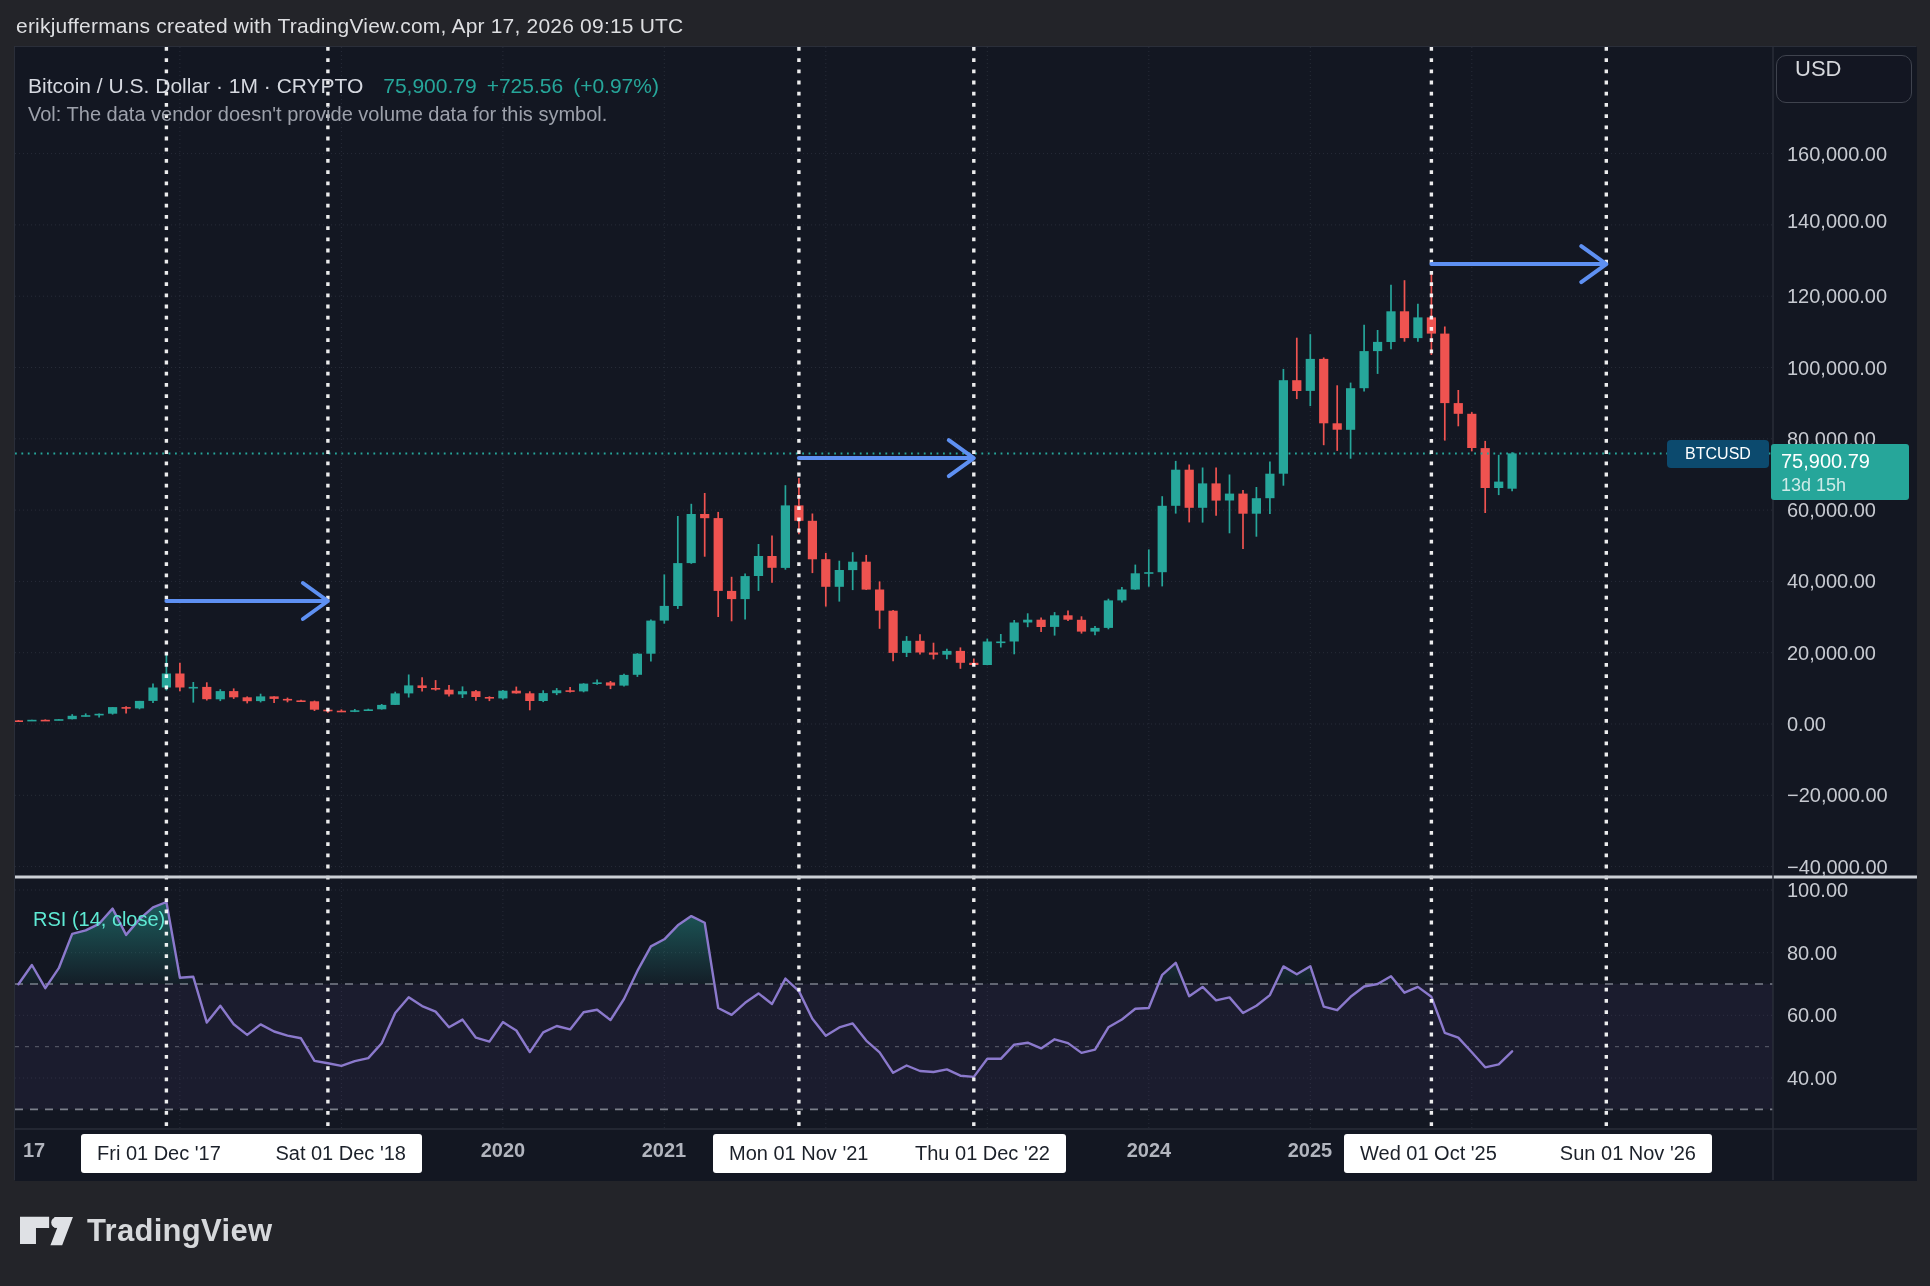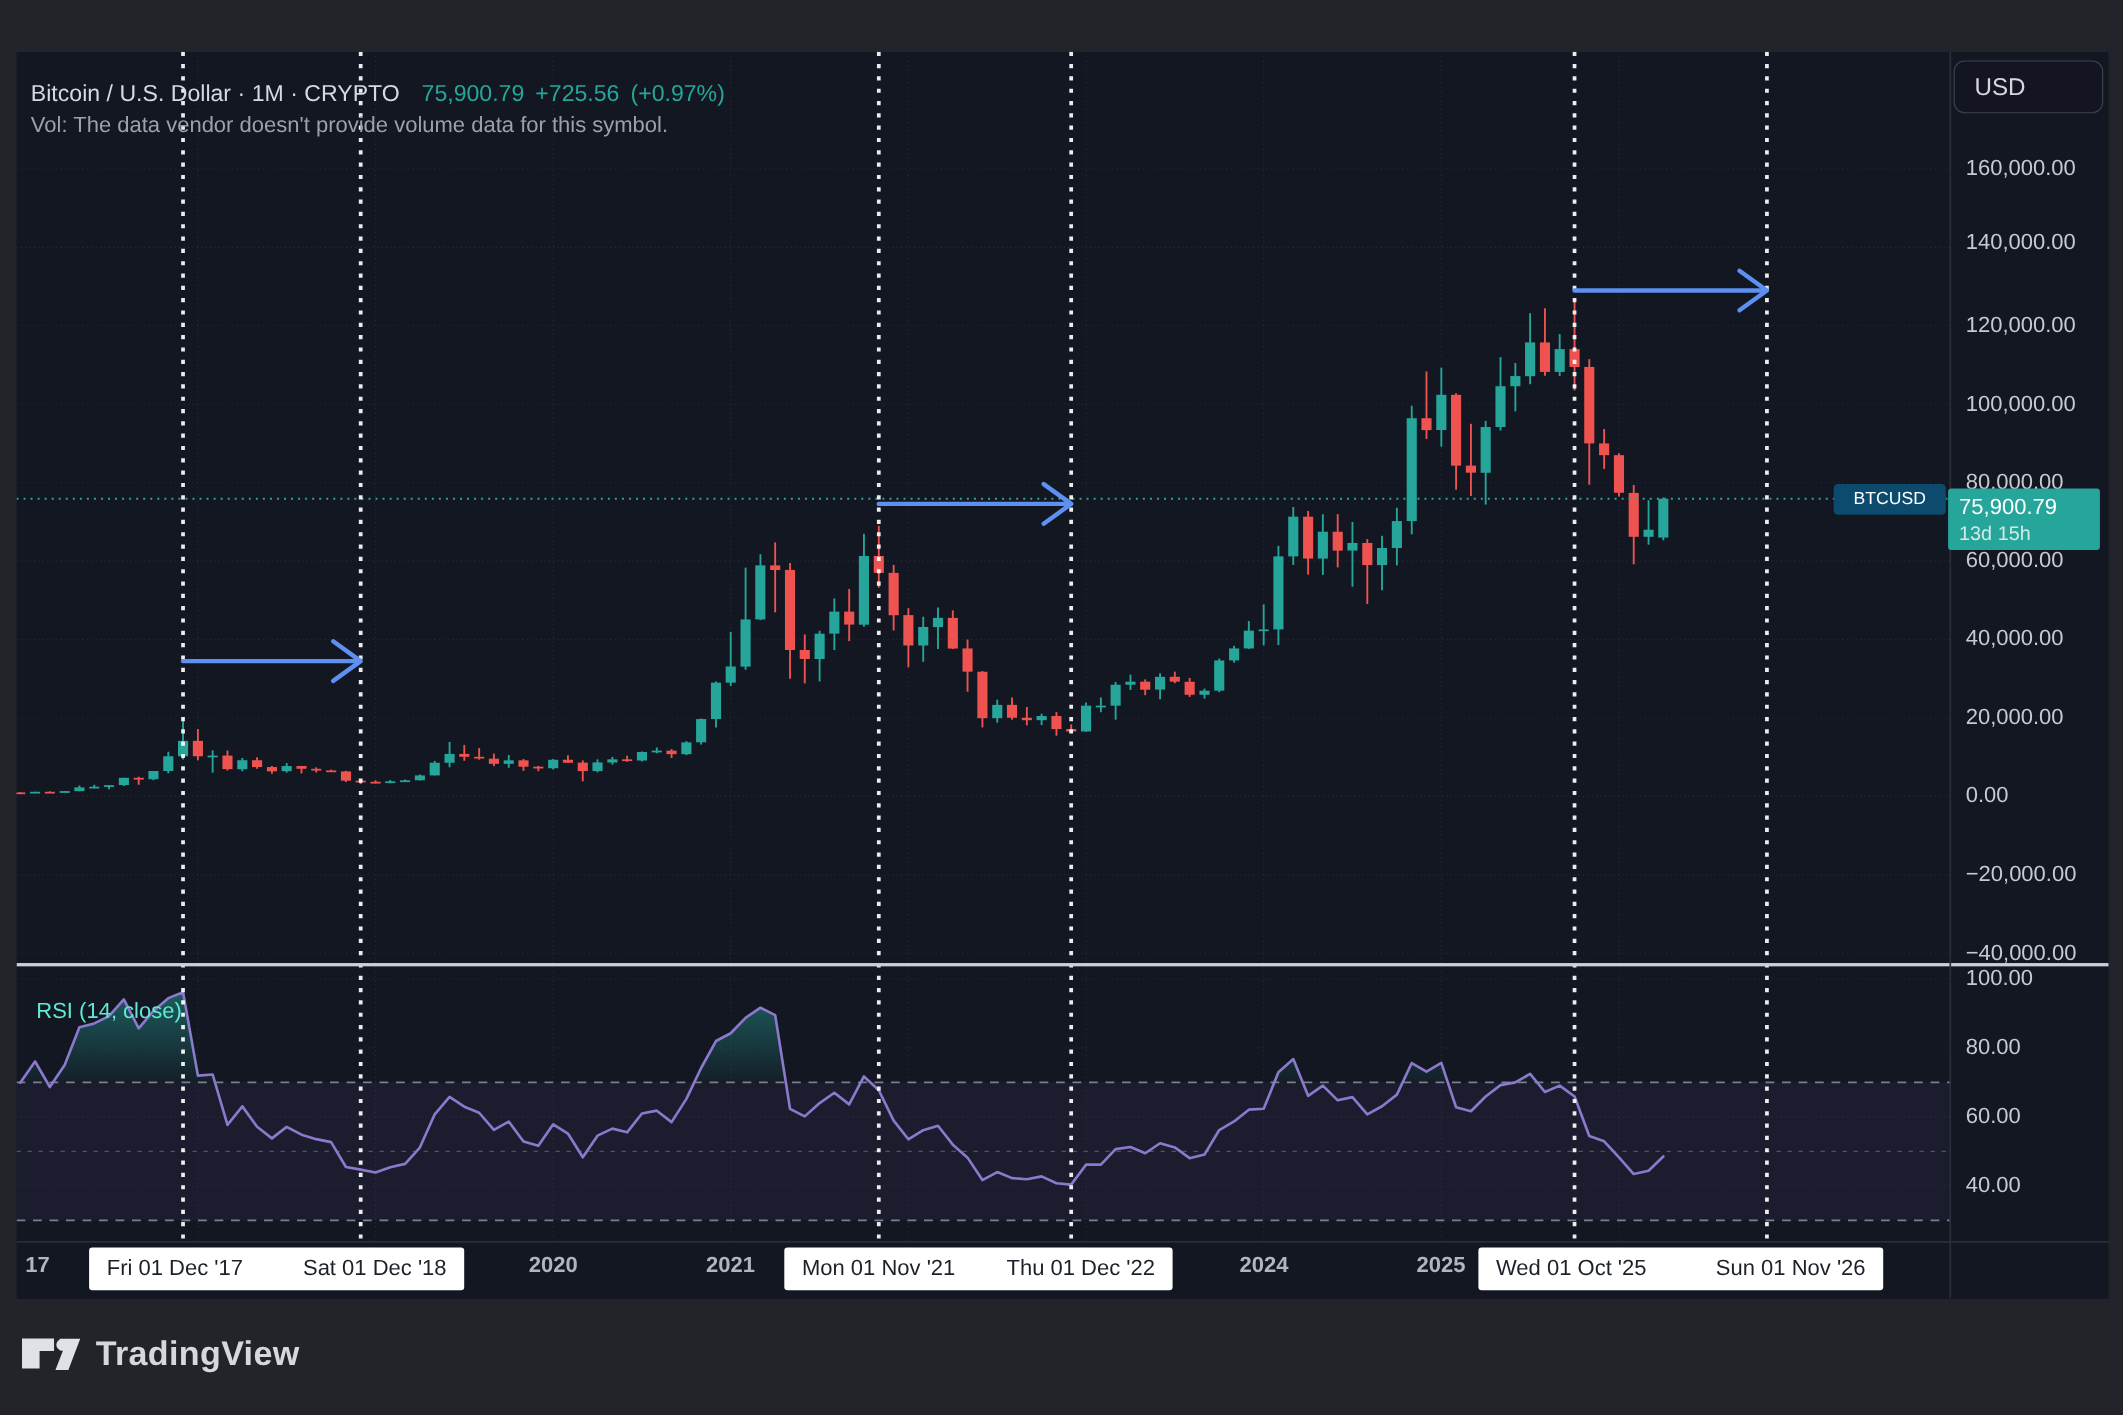--- a/index.html
+++ b/index.html
@@ -6,21 +6,21 @@
     font-family:"Liberation Sans","DejaVu Sans",sans-serif;-webkit-font-smoothing:antialiased;}
   #page{position:relative;width:1930px;height:1286px;background:#232429;}
   #attribution{position:absolute;left:16px;top:14px;font-size:21px;color:#dddee1;letter-spacing:.2px;}
   #widget{position:absolute;left:14px;top:46px;width:1902px;height:1134px;background:#131722;border:1px solid #2a2e39;box-sizing:border-box;padding-left:38px;}
   #chart-canvas{position:absolute;left:0;top:0;width:1902px;height:1134px;}
   #legend{position:absolute;left:13px;top:22px;line-height:34px;font-size:21px;color:#d6d9e0;white-space:nowrap;}
   #legend .vals{color:#26a69a;margin-left:14px;}
   #legend .vals span{margin-right:10px;}
   #vol-note{position:absolute;left:13px;top:56px;font-size:20px;color:#9da1ab;white-space:nowrap;}
   #currency-btn{position:absolute;left:1761px;top:8px;width:136px;height:48px;border:1.5px solid #3f434e;border-radius:10px;
-    box-sizing:border-box;color:#d5d7dc;font-size:22px;display:flex;align-items:center;padding-left:18px;background:rgba(19,23,34,.4);cursor:pointer;}
+    box-sizing:border-box;color:#d5d7dc;font-size:22px;display:flex;padding-left:18px;background:rgba(19,23,34,.4);cursor:pointer;}
   .axis-label{position:absolute;left:1772px;width:126px;font-size:20px;color:#c7cad1;transform:translateY(-50%);white-space:nowrap;}
   .year-label{position:absolute;transform:translateX(-50%);top:1092px;font-size:20px;font-weight:600;color:#b2b5be;}
   .year-label.edge{transform:none;}
   .date-tooltip{position:absolute;top:1087px;height:39px;background:#ffffff;border-radius:3px;color:#1b2029;font-size:20px;
     display:flex;align-items:center;justify-content:space-between;padding:0 16px;box-sizing:border-box;white-space:nowrap;}
   #rsi-title{position:absolute;left:18px;top:861px;font-size:20px;color:#5eead4;}
   #symbol-tag{position:absolute;left:1652px;top:393px;width:102px;height:28px;background:#0c4a6e;border-radius:4px;
     color:#fff;font-size:16px;display:flex;align-items:center;justify-content:center;}
   #price-flag{position:absolute;left:1756px;top:397px;width:138px;height:56px;background:#26a69a;border-radius:3px;color:#fff;
     display:flex;flex-direction:column;justify-content:center;padding-left:10px;box-sizing:border-box;}
@@ -28,20 +28,21 @@
   #price-flag .cd{font-size:18px;line-height:22px;color:rgba(255,255,255,.78);}
   #footer{position:absolute;left:20px;top:1213px;display:flex;align-items:center;cursor:pointer;}
   #footer svg{display:block;}
   #footer .wordmark{margin-left:13px;font-size:31px;font-weight:700;color:#d6d8db;letter-spacing:.3px;}
 </style>
 </head>
 <body>
 
 <div id="page">
 
+  <div id="attribution">erikjuffermans created with TradingView.com, Apr 17, 2026 09:15 UTC</div>
 
   <div id="widget">
 
     <div id="chart-canvas"><svg width="1902" height="1134" viewBox="0 0 1902 1134" xmlns="http://www.w3.org/2000/svg">
           <defs>
   <linearGradient id="obg" x1="0" y1="843" x2="0" y2="937.005" gradientUnits="userSpaceOnUse">
     <stop offset="0" stop-color="#26a69a" stop-opacity="0.55"></stop>
               <stop offset="1" stop-color="#26a69a" stop-opacity="0.05"></stop>
   </linearGradient>
   <clipPath id="obclip">

